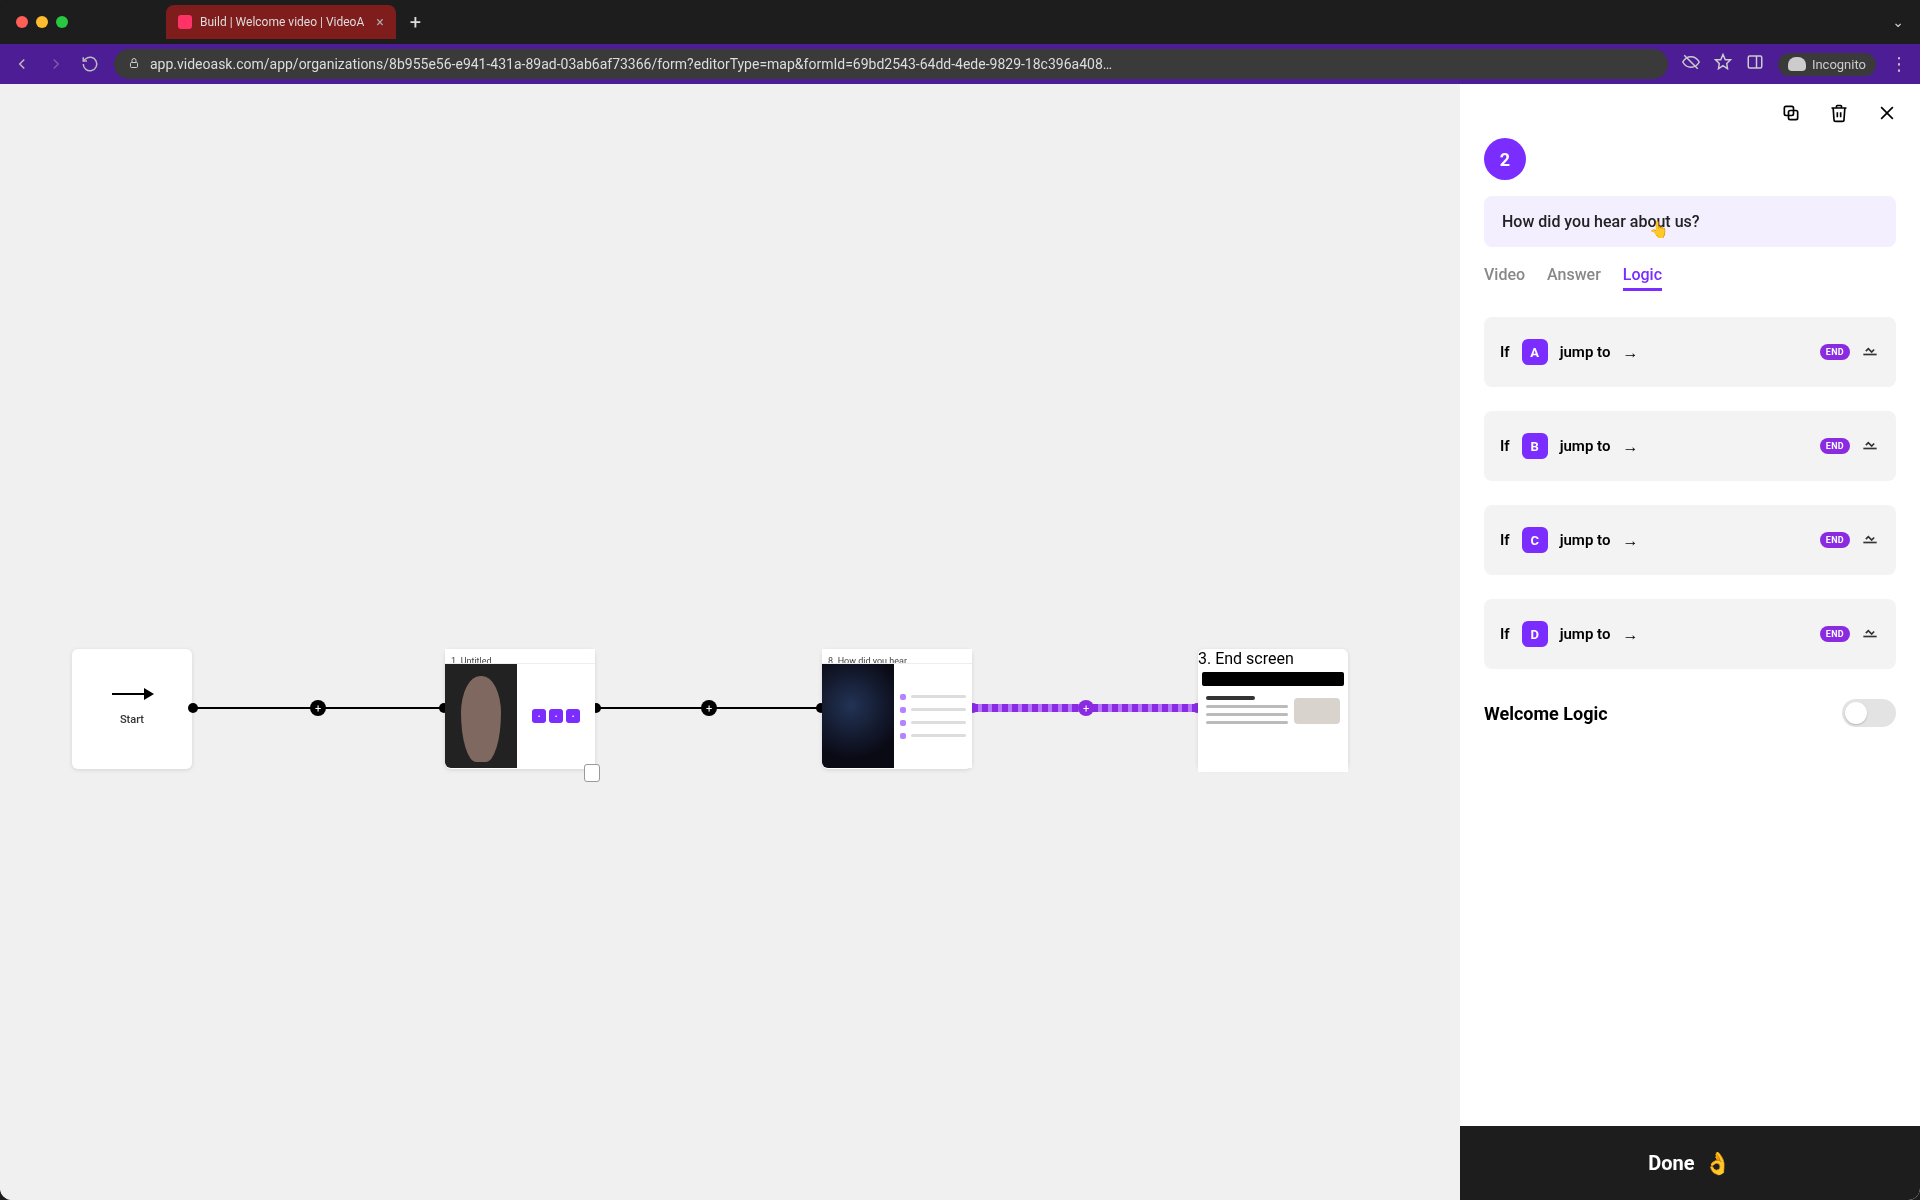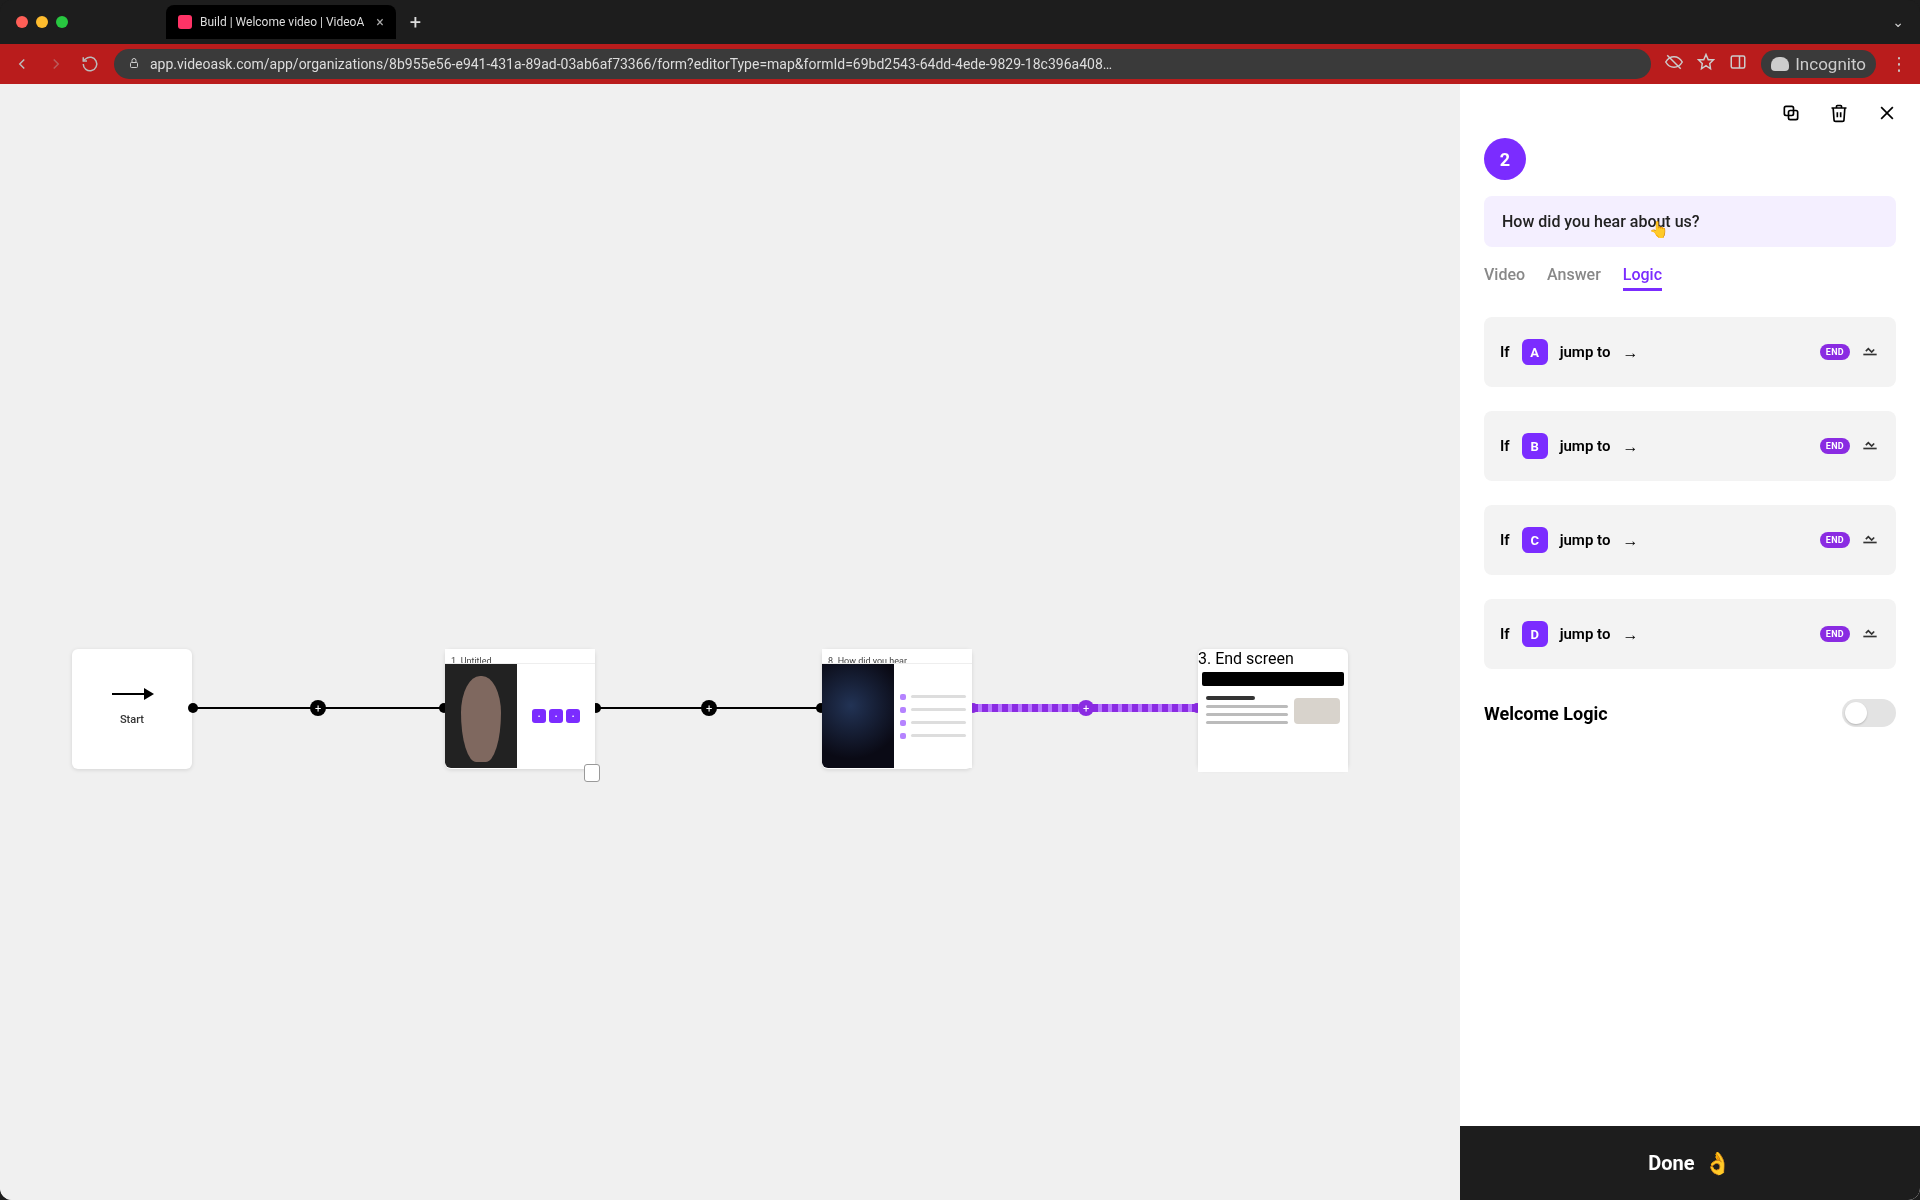--- a/index.html
+++ b/index.html
@@ -7,34 +7,34 @@
 
 
 .window { width: 1920px; height: 1200px; position: relative; background: #1d1d1d; border-radius: 12px; overflow: hidden; }
 .titlebar { height: 44px; background: #1d1d1d; display: flex; align-items: center; padding: 0 16px; gap: 8px; }
 .traffic { display: flex; gap: 8px; }
 .traffic span { width: 12px; height: 12px; border-radius: 50%; display: inline-block; }
 .tl-red { background: #ff5f57; }
 .tl-yellow { background: #febc2e; }
 .tl-green { background: #28c840; }
 .tabs-area { display: flex; align-items: center; margin-left: 90px; height: 100%; }
-.browser-tab { background: #000000; color: #ddd; height: 34px; border-radius: 8px 8px 0 0; display: flex; align-items: center; padding: 0 12px; gap: 8px; font-size: 12px; max-width: 260px; }
+.browser-tab { background: #7f1d1d; color: #ddd; height: 34px; border-radius: 8px 8px 0 0; display: flex; align-items: center; padding: 0 12px; gap: 8px; font-size: 12px; max-width: 260px; }
 .favicon { width: 14px; height: 14px; background: #ff3366; border-radius: 3px; }
 .tab-title { white-space: nowrap; overflow: hidden; text-overflow: ellipsis; max-width: 180px; }
 .tab-close { color: #aaa; font-size: 14px; margin-left: 4px; }
 .new-tab { color: #ddd; font-size: 20px; margin-left: 14px; }
 
 
-.addrbar { height: 40px; background: #b91c1c; display: flex; align-items: center; padding: 0 12px; gap: 14px; }
+.addrbar { height: 40px; background: #4c1d95; display: flex; align-items: center; padding: 0 12px; gap: 14px; }
 .nav-icon { width: 20px; height: 20px; display: flex; align-items: center; justify-content: center; color: #bbb; }
 .nav-icon svg { width: 18px; height: 18px; fill: none; stroke: currentColor; stroke-width: 2; }
 .url-field { flex: 1; background: #3a3a3a; border-radius: 20px; height: 30px; display: flex; align-items: center; padding: 0 14px; color: #ddd; font-size: 14px; gap: 10px; }
 .lock-icon { color: #ccc; }
 .addr-right { display: flex; align-items: center; gap: 14px; color: #ccc; }
-.incog-badge { display: flex; align-items: center; gap: 6px; background: #3a3a3a; padding: 4px 10px; border-radius: 14px; font-size: 17px; }
+.incog-badge { display: flex; align-items: center; gap: 6px; background: #3a3a3a; padding: 4px 10px; border-radius: 14px; font-size: 13px; }
 .incog-icon { width: 18px; height: 14px; background: #ccc; border-radius: 8px 8px 4px 4px; position: relative; }
 .kebab { font-size: 18px; letter-spacing: 0; line-height: 0; }
 
 
 .app { position: absolute; top: 84px; left: 0; right: 0; bottom: 0; background: #f0f0f0; border-radius: 0 0 12px 12px; display: flex; }
 .canvas { flex: 1; position: relative; background: #f0f0f0; }
 
 
 .node { position: absolute; background: #fff; border-radius: 6px; box-shadow: 0 1px 4px rgba(0,0,0,0.12); }
 .node-start { width: 120px; height: 120px; top: 565px; left: 72px; display: flex; flex-direction: column; align-items: center; justify-content: center; gap: 18px; }

